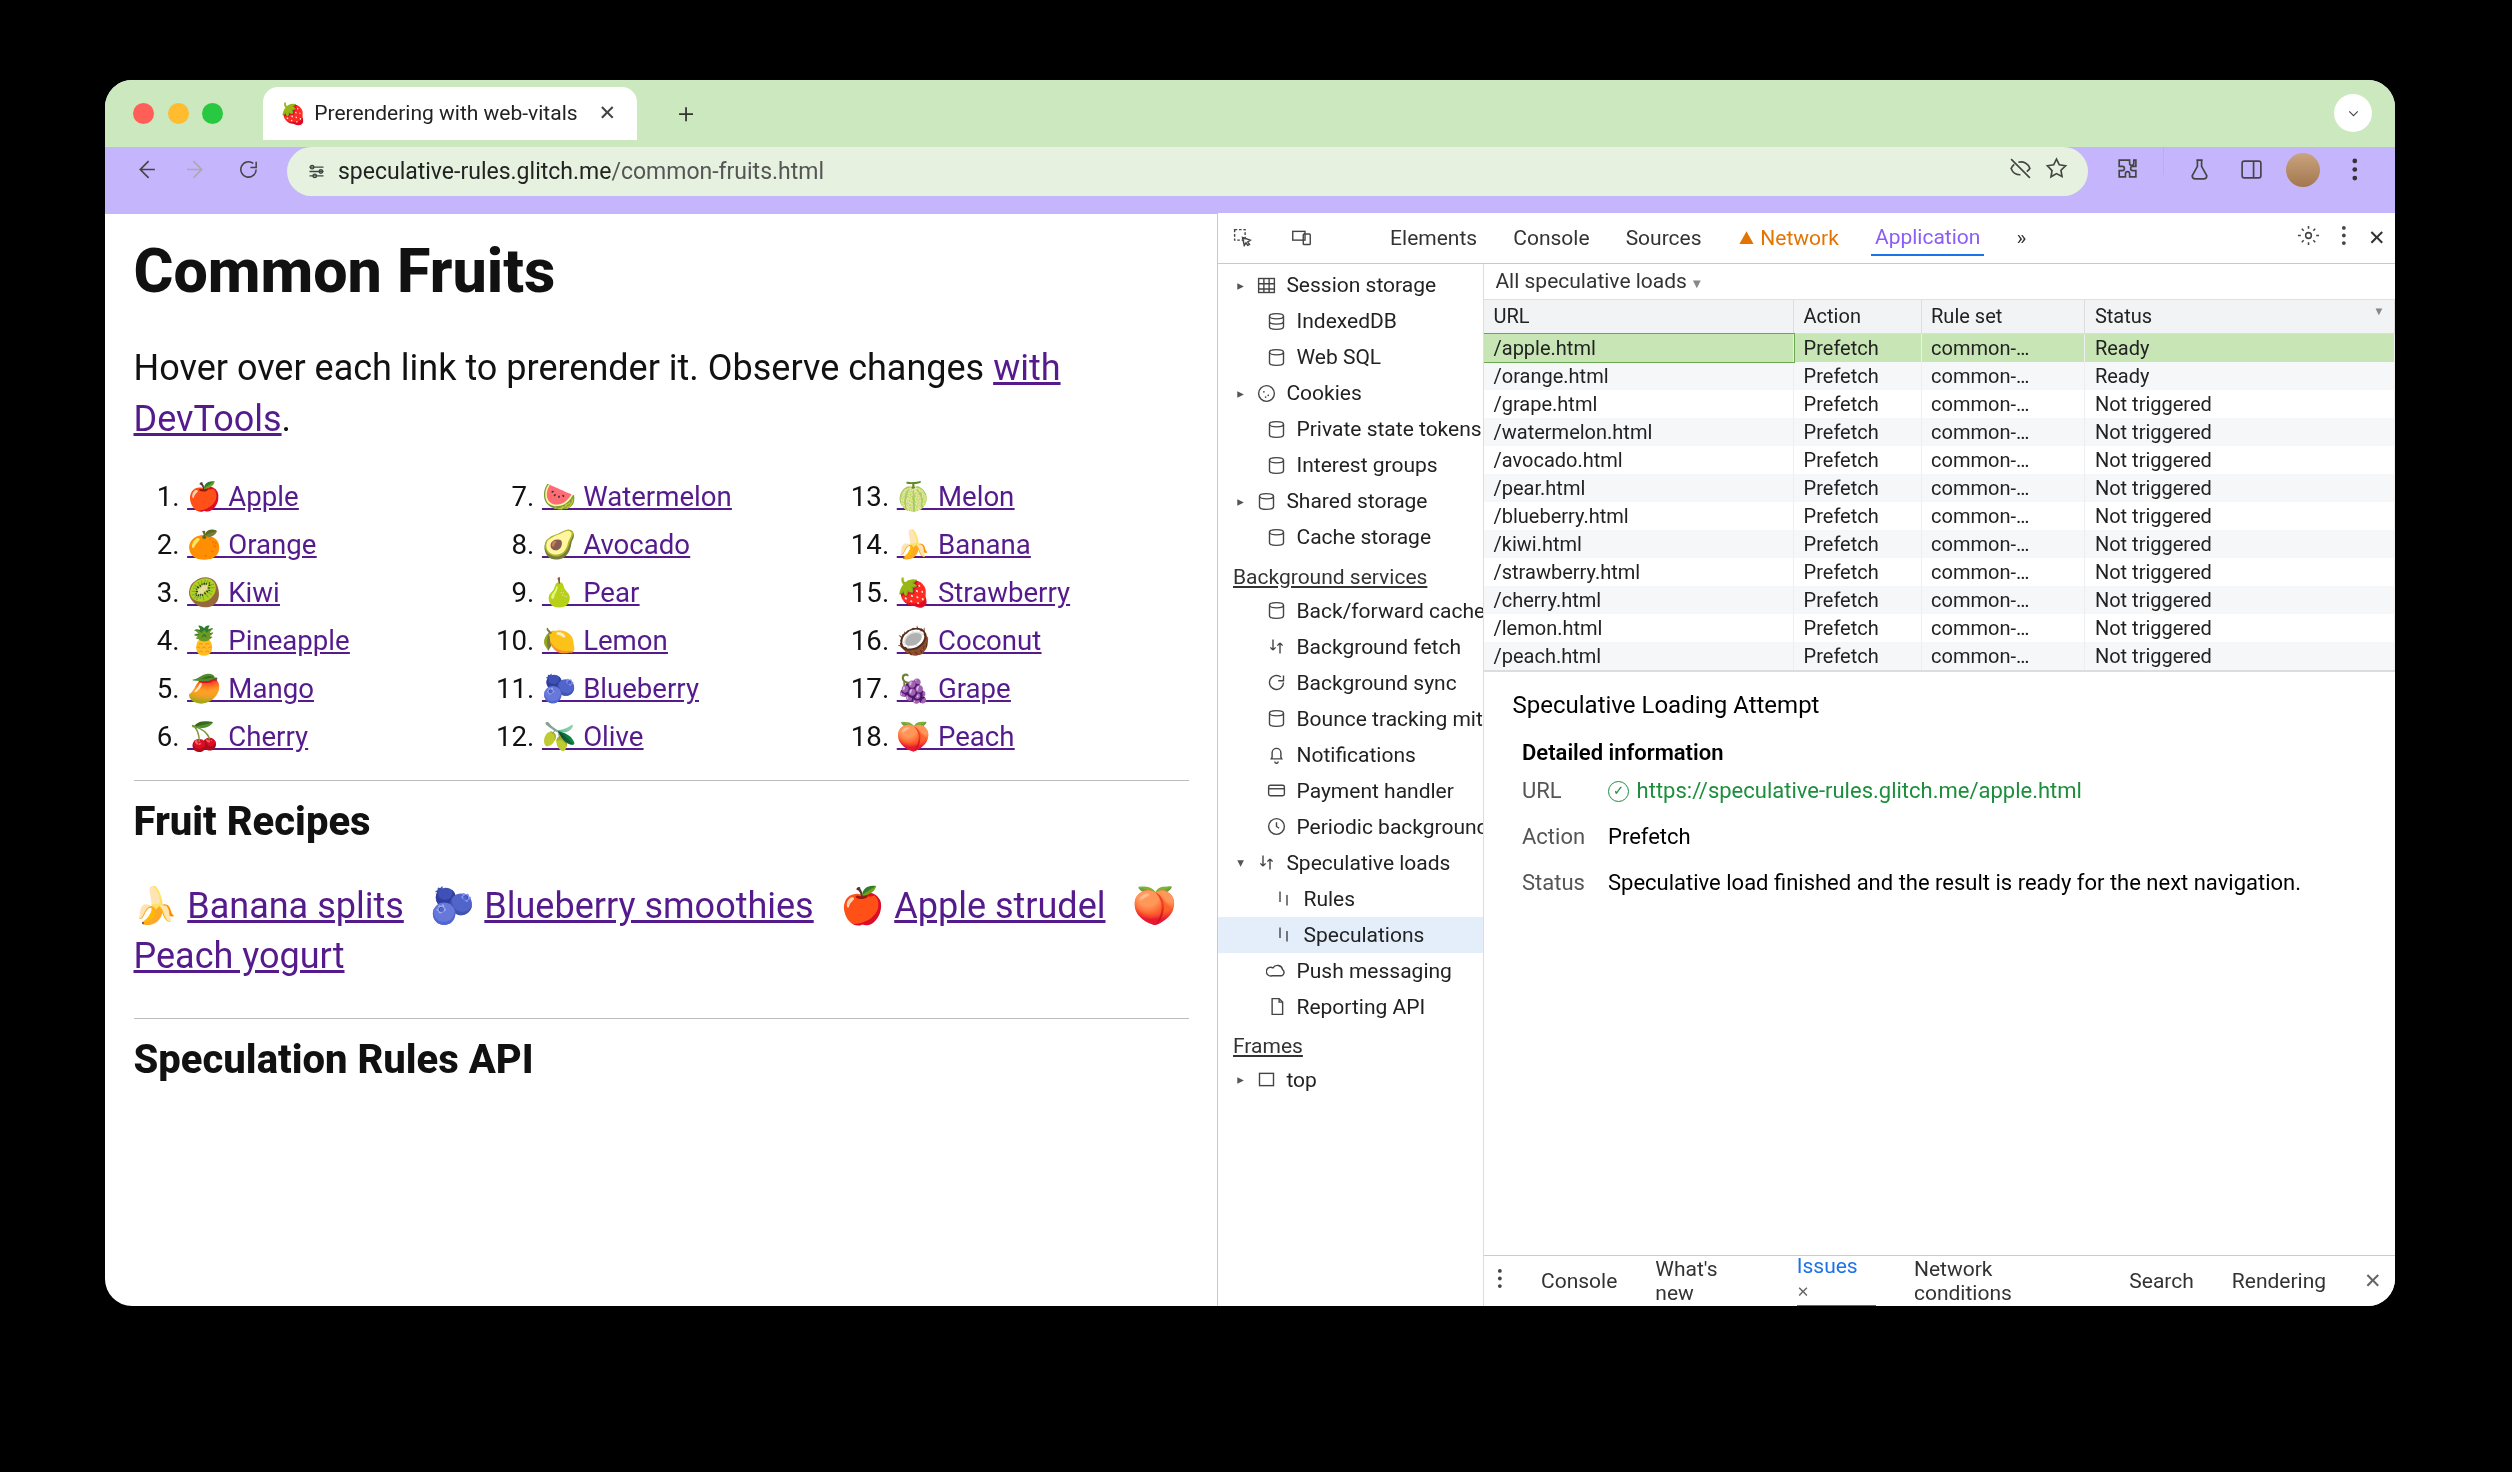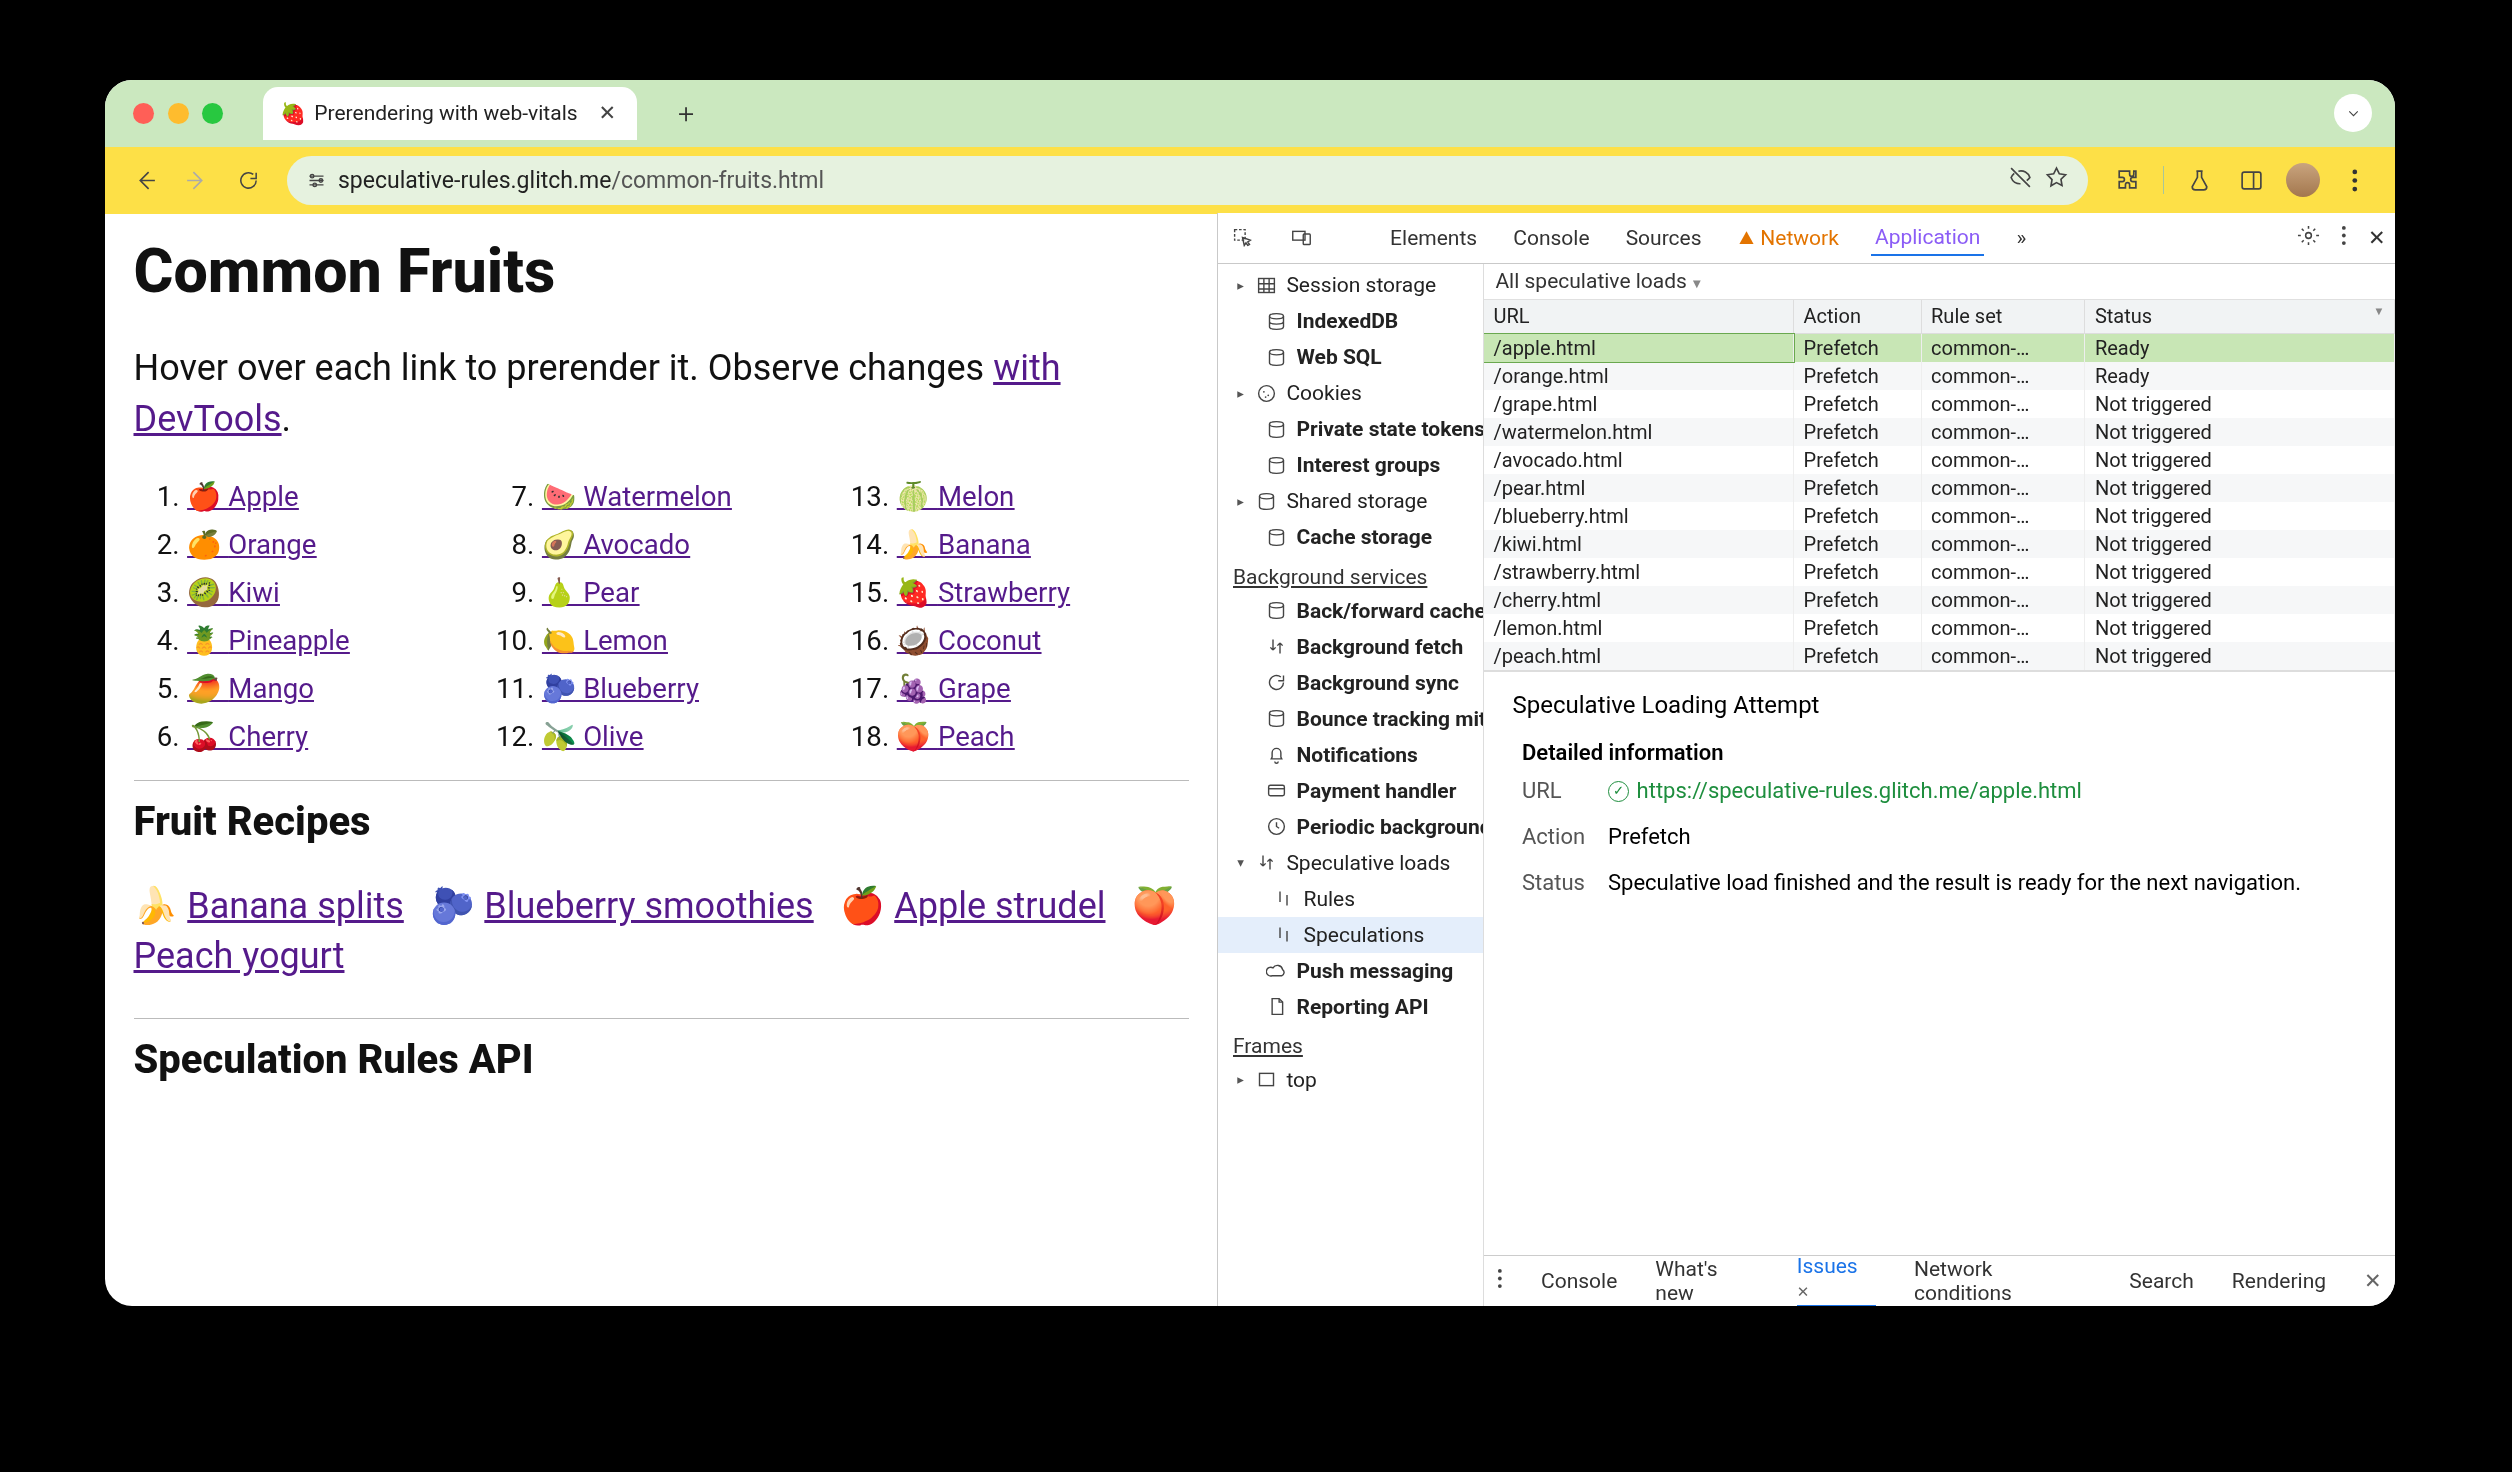--- a/index.html
+++ b/index.html
@@ -60,22 +60,22 @@
     width:38px; height:38px;
     background:#fff;
     border-radius:50%;
     display:flex; align-items:center; justify-content:center;
     margin-right:7.6px;
   }
 
   
   .toolbar {
     height:67px;
-    background:#fde047;
-    display:flex; align-items:center;
+    background:#c4b5fd;
+    display:flex; align-items:flex-start;
     padding:0 17px;
     gap:5.7px;
     font-size:23px;
   }
   .tbtn { width:46px; height:46px; display:flex; align-items:center; justify-content:center; color:#333; border-radius:50%; }
   .tbtn.disabled { color:#999; }
   .omnibox {
     flex:1;
     height:49px;
     margin:0 9.5px;
@@ -154,21 +154,21 @@
   
   .dt-tree {
     width:266px;
     border-right:1px solid #ddd;
     overflow:hidden;
     font-size:21px;
     color:#222;
     padding-top:3.8px;
   }
   .tree-row { display:flex; align-items:center; gap:9.5px; height:36px; padding-left:17px; white-space:nowrap; overflow:hidden; }
-  .tree-row.sub { padding-left:48px;font-weight:bold; }
+  .tree-row.sub { padding-left:48px; }
   .tree-row.sub2 { padding-left:55px; }
   .tree-row svg, .tree-row .g { width:21px; height:21px; flex:0 0 21px; }
   .tree-row .caret { width:11.4px; text-align:center; color:#555; font-size:13.3px;}
   .tree-section { font-size:21px; color:#333; padding:9.5px 15px 3.8px 15px; font-weight:400;text-decoration:underline; }
   .tree-row.selected { background:#e4eefb; }
 
   
   .dt-main { flex:1; display:flex; flex-direction:column; min-width:0;}
   .filter-row { height:36px; border-bottom:1px solid #e0e0e0; display:flex; align-items:center; padding:0 11.4px; gap:5.7px; color:#333;}
   .filter-row .dd::after { content:" ▼"; color:#888; font-size:13.3px;}

